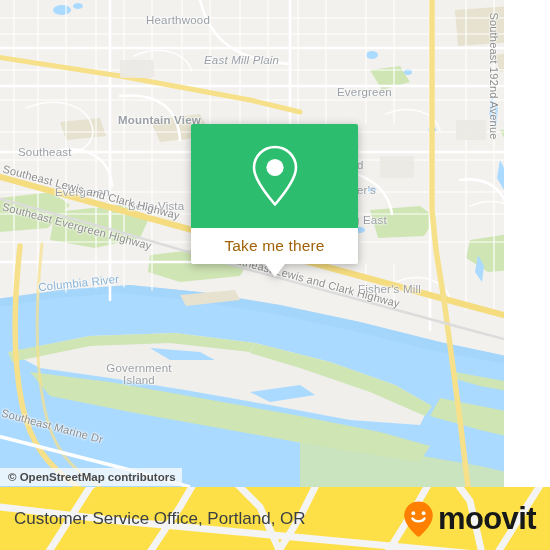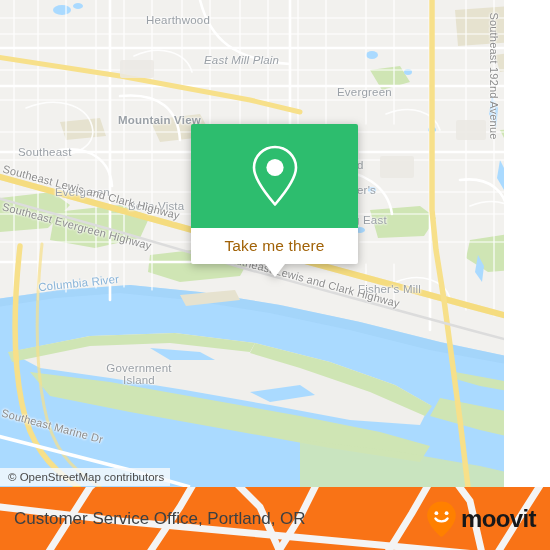--- a/index.html
+++ b/index.html
@@ -25,20 +25,21 @@
   .maplabel.water{color:#8ab4d8;}
   .maplabel.road{color:#8d8d8d;font-size:11px;}
 
   
   #attrib{
     position:absolute;left:0;top:468px;
     background:rgba(245,249,252,.82);
     color:#4a4a4a;font-size:11.5px;
     padding:3px 6px 3px 8px;
     white-space:nowrap;
+    font-weight:bold;
   }
 
   
   #card{
     position:absolute;left:191px;top:124px;width:167px;
     filter:drop-shadow(0 2px 5px rgba(0,0,0,.28));
   }
   #card-green{
     background:#2dbd6e;height:104px;border-radius:2px 2px 0 0;
     display:flex;align-items:center;justify-content:center;
@@ -51,33 +52,33 @@
   #card-label{color:#a16207;font-size:15.5px;letter-spacing:.15px;}
   #card-tail{
     position:absolute;left:50%;top:100%;margin-left:-10px;
     width:0;height:0;border-left:10px solid transparent;
     border-right:10px solid transparent;border-top:13px solid #fff;
   }
 
   
   #footer{
     position:absolute;left:0;top:487px;width:550px;height:63px;
-    background:#f97316;overflow:hidden;
+    background:#fde047;overflow:hidden;
   }
   #footer-watermark{position:absolute;left:0;top:-40px;opacity:1;}
   #footer-title{
     position:absolute;left:14px;top:50%;transform:translateY(-50%);
     color:#3c4043;font-size:17px;white-space:nowrap;
   }
   #brand{
     position:absolute;right:14px;top:50%;transform:translateY(-50%);
     display:flex;align-items:center;gap:2px;
   }
   #brand-word{
-    font-size:24px;font-weight:bold;color:#17181a;
+    font-size:31px;font-weight:bold;color:#17181a;
     letter-spacing:-.6px;line-height:1;
   }
 </style>
 </head>
 <body>
 
 <div id="app">
 
   <div id="map">
     <svg width="550" height="487" viewBox="0 0 550 487">

